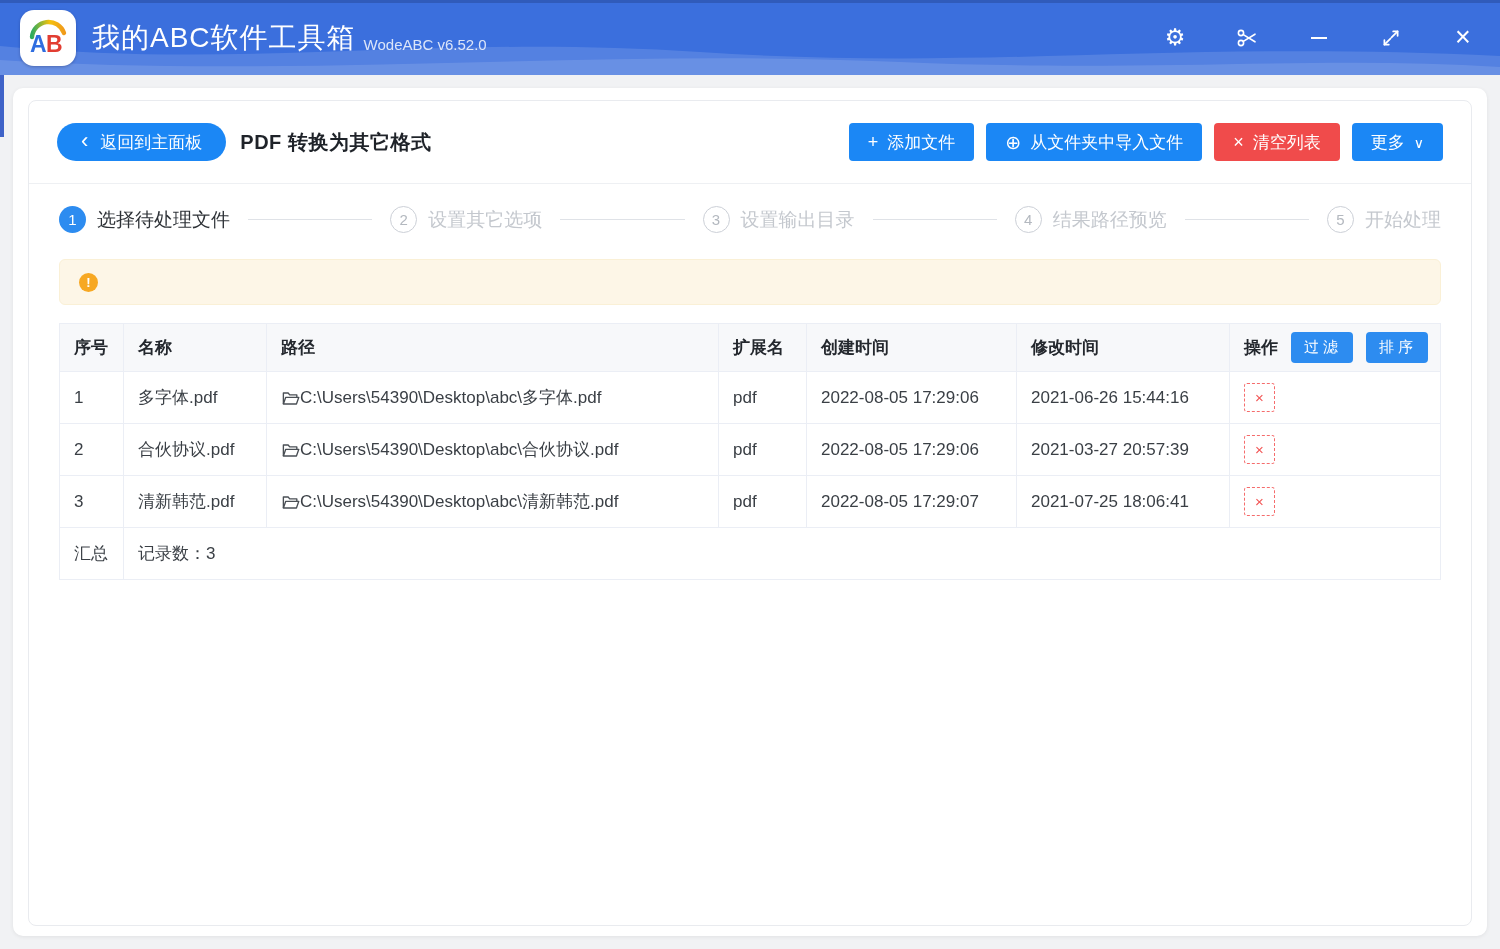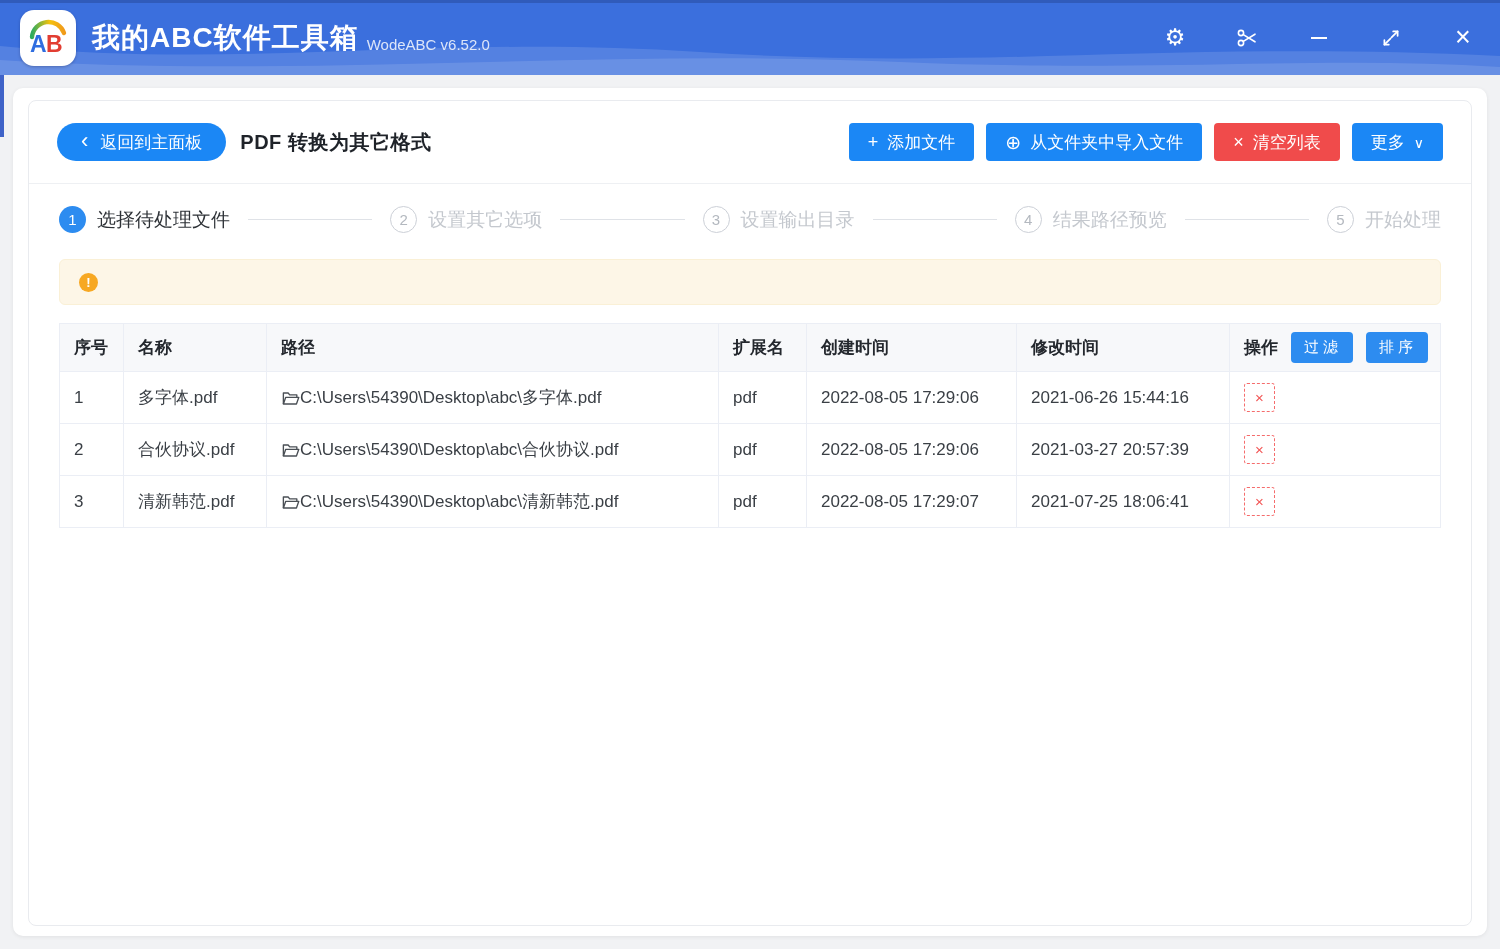--- a/index.html
+++ b/index.html
@@ -4,21 +4,21 @@
 <style>
   * { margin:0; padding:0; box-sizing:border-box; }
   html,body { width:1500px; height:949px; overflow:hidden; }
   body { font-family:"Liberation Sans","DejaVu Sans",sans-serif; background:#f1f2f4; position:relative; }
 
   
   .titlebar { position:relative; height:75px; background:#3b6fdd; display:flex; align-items:center; padding:0 24px 0 20px; overflow:hidden; }
   .titlebar::before { content:""; position:absolute; top:0; left:0; right:0; height:3px; background:rgba(0,0,30,.18); }
   .titlebar-wave { position:absolute; left:0; bottom:0; width:100%; height:75px; pointer-events:none; }
   .logo { position:relative; width:56px; height:56px; background:#fff; border-radius:14px; display:flex; align-items:center; justify-content:center; box-shadow:0 1px 3px rgba(0,0,40,.25); flex:0 0 auto; }
-  .win-title { position:relative; color:#fff; font-size:28px; font-weight:bold; margin-left:16px; letter-spacing:1px; white-space:nowrap; }
+  .win-title { position:relative; color:#fff; font-size:28px; font-weight:normal; margin-left:16px; letter-spacing:1px; white-space:nowrap; }
   .win-version { position:relative; color:rgba(255,255,255,.82); font-size:15px; margin-left:8px; margin-top:14px; white-space:nowrap; }
   .win-controls { position:relative; margin-left:auto; display:flex; align-items:center; gap:46px; color:#fff; }
   .win-btn { width:26px; height:26px; display:flex; align-items:center; justify-content:center; cursor:pointer; color:#fff; }
   .icon-gear { font-size:23px; line-height:1; }
   .icon-min { width:16px; height:2px; background:#fff; display:block; }
   .icon-close { font-size:27px; line-height:1; font-weight:400; }
 
   .edge-strip { position:absolute; left:0; top:75px; width:4px; height:62px; background:#3f63c8; }
 
   
@@ -273,20 +273,24 @@
                   <span>C:\Users\54390\Desktop\abc\清新韩范.pdf</span>
                 </div>
               </td>
               <td>pdf</td>
               <td>2022-08-05 17:29:07</td>
               <td>2021-07-25 18:06:41</td>
               <td>
                 <button class="del-btn">×</button>
               </td>
             </tr>
+            <tr>
+              <td class="summary-label">汇总</td>
+              <td colspan="6">记录数：3</td>
+            </tr>
           </tbody>
         </table>
 
       </div>
 
 
     </div>
   </div>
 </div>
 

